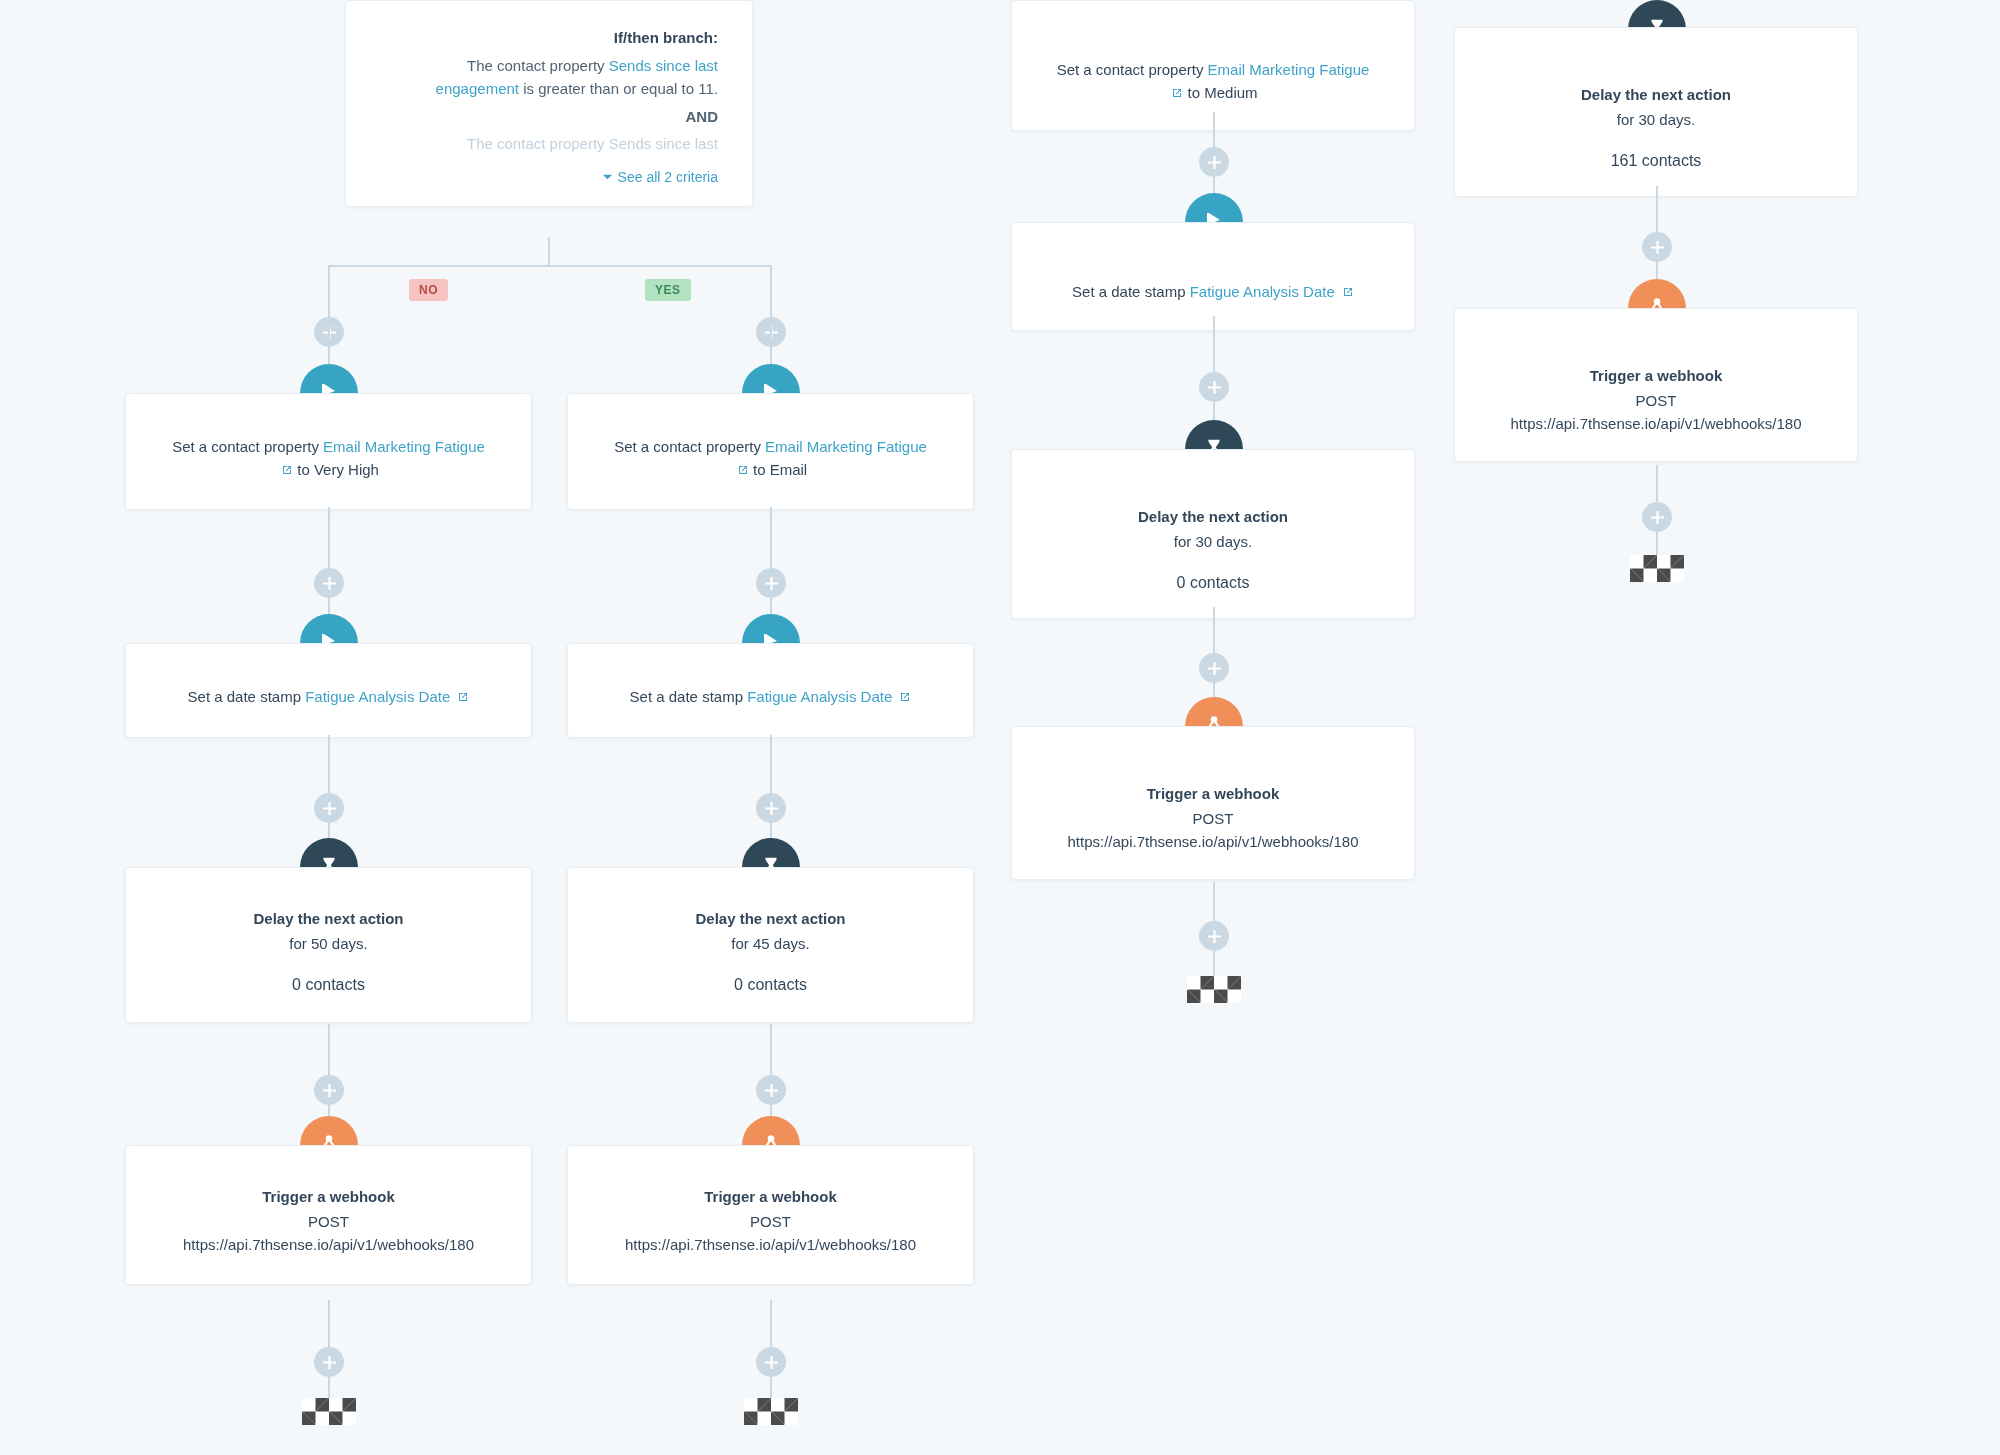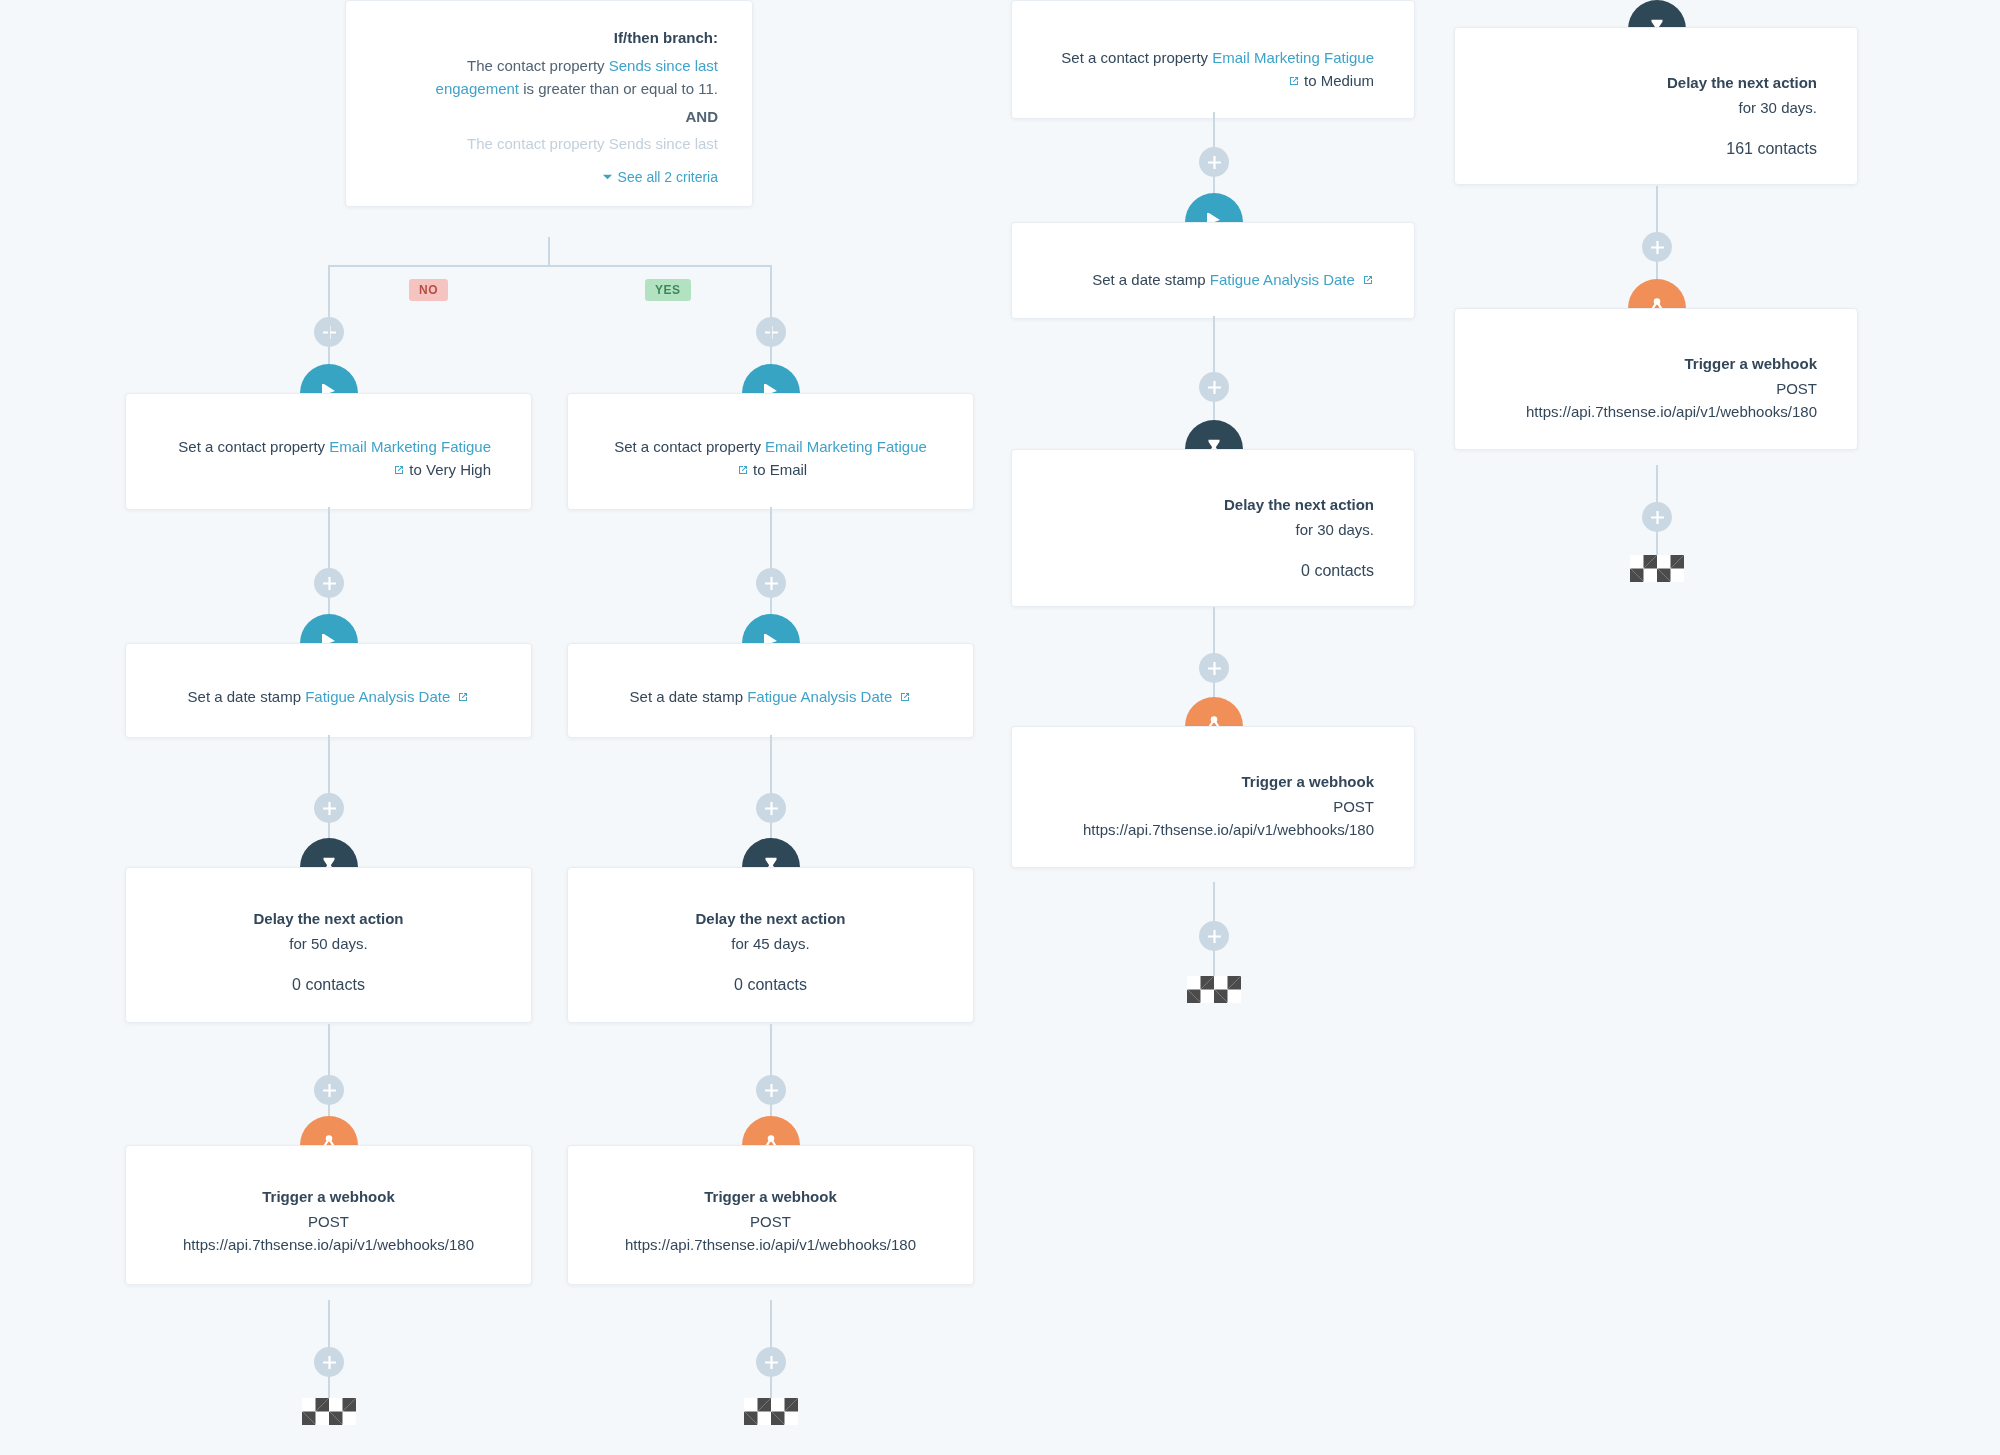--- a/index.html
+++ b/index.html
@@ -22,21 +22,21 @@
     
     .card {
       position: absolute;
       background: #fff;
       border: 1px solid #e7edf3;
       border-radius: 4px;
       box-shadow: 0 1px 4px rgba(0,0,0,0.05);
       text-align: center;
     }
     .card-wide { width: 407px; padding: 0 40px 28px; }
-    .card-404 { width: 404px; padding: 4px 40px 26px; text-align: right; }
+    .card-404 { width: 404px; padding: 16px 40px 26px; }
     .card-body { padding-top: 42px; }
     .card-title { font-weight: 600; color: #33475b; margin-bottom: 6px; font-size: 15px; }
     .card-text { color: #33475b; font-size: 15px; line-height: 1.5; }
     .card-sub  { color: #33475b; font-size: 16px; margin-top: 4px; }
     .link  { color: #3ea2c9; cursor: pointer; }
     .ext   { display: inline-block; width: 12px; height: 12px; margin-left: 3px; vertical-align: -1px; }
 
     
     .circle {
       position: absolute;
@@ -143,21 +143,21 @@
       <svg viewBox="0 0 12 12">
         <path d="M5 0h2v12H5zM0 5h12v2H0z"></path>
       </svg>
     </div>
   <div class="vline" style="left:328px; top:310px; height:58px;"></div>
   <div class="circle c-teal" style="left:300px; top:364px;">
     <svg width="24" height="24" viewBox="0 0 24 24" class="ic-white">
         <path d="M5 3v18h2v-7l11-4L7 3z"></path>
       </svg>
   </div>
-  <div class="card card-wide" style="left:125px; top:393px;text-align:right;">
+  <div class="card card-wide" style="left:125px; top:393px;">
     <div class="card-body">
       <div class="card-text">
         <span>Set a contact property </span><span class="link">Email Marketing Fatigue</span>
         <svg class="ext" viewBox="0 0 12 12">
             <path fill="#3ea2c9" d="M2 2h4v1H3v6h6V6h1v4H2zM7 2h3v3H9V3.7L5.5 7.2 4.8 6.5 8.3 3H7z"></path>
           </svg><span> to Very High</span>
       </div>
     </div>
   </div>
 

